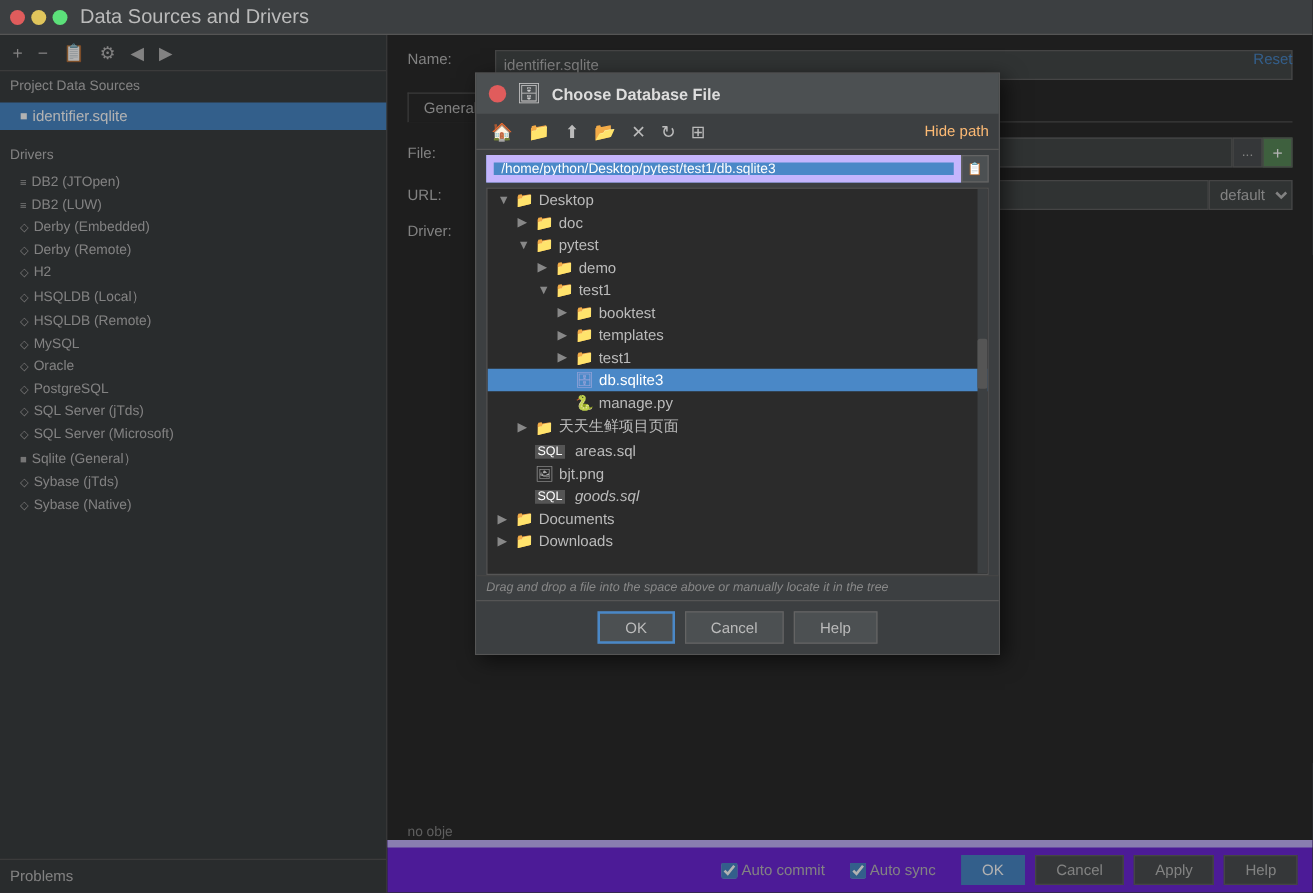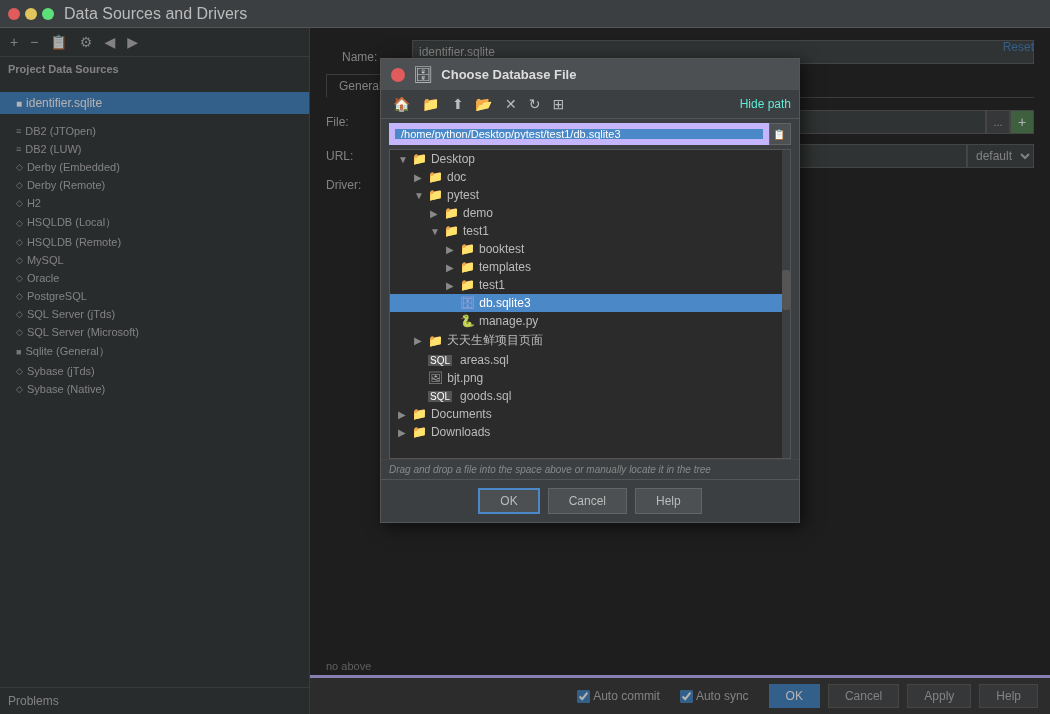--- a/index.html
+++ b/index.html
@@ -14,70 +14,70 @@
     .dot-green { background: #5ce07a; }
     .title-text { color: #bbbbbb; font-size: 16px; }
 
     
     .main-container { display: flex; height: calc(714px - 28px); }
 
     
     .sidebar { width: 310px; background: #3c3f41; border-right: 1px solid #555; display: flex; flex-direction: column; }
     .sidebar-toolbar { display: flex; align-items: center; padding: 4px 6px; gap: 4px; border-bottom: 1px solid #555; }
     .toolbar-btn { background: none; border: none; color: #bbbbbb; cursor: pointer; font-size: 14px; padding: 2px 4px; }
-    .section-title { font-size: 11px; font-weight: bold; color: #bbbbbb; padding: 6px 8px 17px; }
+    .section-title { font-size: 11px; font-weight: normal; color: #bbbbbb; padding: 6px 8px 7px; }
     .sidebar-item { padding: 4px 8px 4px 16px; cursor: pointer; display: flex; align-items: center; gap: 4px; }
     .sidebar-item.selected { background: #4a88c7; color: white; }
     .sidebar-item-icon { font-size: 10px; }
 
     .drivers-section { padding-top: 8px; }
     .driver-item { padding: 3px 8px 3px 16px; cursor: pointer; display: flex; align-items: center; gap: 4px; font-size: 11px; color: #bbbbbb; }
     .driver-icon { font-size: 9px; color: #aaa; }
 
     .problems-section { margin-top: auto; padding: 6px 8px; border-top: 1px solid #555; }
 
     
     .content { flex: 1; background: #2b2b2b; padding: 12px 16px; position: relative; }
 
-    .form-row { display: flex; align-items: flex-end; margin-bottom: 10px; margin-left: 16px; }
+    .form-row { display: flex; align-items: flex-start; margin-bottom: 10px; }
     .form-label { width: 70px; color: #bbbbbb; font-size: 12px; }
     .form-input { flex: 1; background: #45494a; border: 1px solid #646464; color: #bbbbbb; padding: 3px 6px; font-size: 12px; height: 24px; }
 
     .tabs-row { display: flex; margin-bottom: 12px; border-bottom: 1px solid #555; }
     .tab { padding: 4px 12px; cursor: pointer; color: #bbbbbb; font-size: 12px; border: 1px solid transparent; margin-bottom: -1px; }
     .tab.active { background: #2b2b2b; border-color: #555 #555 #2b2b2b; color: #bbbbbb; }
 
     .reset-btn { position: absolute; top: 12px; right: 16px; color: #4a88c7; cursor: pointer; font-size: 12px; background: none; border: none; }
 
     .file-row { display: flex; align-items: center; margin-bottom: 10px; }
     .file-input { flex: 1; background: #45494a; border: 1px solid #646464; color: #bbbbbb; padding: 3px 6px; font-size: 12px; height: 24px; }
     .file-btn { background: #4c5052; border: 1px solid #646464; color: #bbbbbb; width: 24px; height: 24px; cursor: pointer; font-size: 11px; display: flex; align-items: center; justify-content: center; }
     .file-btn-green { background: #5a8a5a; border: 1px solid #646464; color: white; width: 24px; height: 24px; cursor: pointer; font-size: 14px; display: flex; align-items: center; justify-content: center; }
 
     .url-row { display: flex; align-items: center; margin-bottom: 10px; }
     .url-input { flex: 1; background: #45494a; border: 1px solid #646464; color: #bbbbbb; padding: 3px 6px; font-size: 12px; height: 24px; }
     .url-select { background: #45494a; border: 1px solid #646464; color: #bbbbbb; height: 24px; font-size: 12px; padding: 0 4px; }
 
     .driver-row { display: flex; align-items: center; margin-bottom: 10px; }
 
-    .bottom-bar { position: absolute; bottom: 0; left: 0; right: 0; background: #404040; border-top: 3px solid #c4b5fd; padding: 6px 12px; display: flex; align-items: center; justify-content: flex-end; gap: 8px; }
+    .bottom-bar { position: absolute; bottom: 0; left: 0; right: 0; background: #6d28d9; border-top: 6px solid #c4b5fd; padding: 6px 12px; display: flex; align-items: center; justify-content: flex-end; gap: 8px; }
     .bottom-checkbox { display: flex; align-items: center; gap: 3px; margin-right: 12px; }
     .bottom-btn { background: #4c5052; border: 1px solid #646464; color: #bbbbbb; padding: 4px 16px; cursor: pointer; font-size: 12px; }
     .bottom-btn.primary { background: #4a88c7; border-color: #4a88c7; color: white; }
     .status-bar { position: absolute; bottom: 42px; left: 16px; color: #888; font-size: 11px; }
 
     
     .modal-overlay { position: absolute; top: 0; left: -310px; right: 0; bottom: 0; background: rgba(0,0,0,0.3); display: flex; align-items: flex-start; justify-content: flex-start; padding-top: 30px; padding-left: 380px; z-index: 100; }
     .modal { width: 420px; background: #3c3f41; border: 1px solid #555; box-shadow: 4px 4px 16px rgba(0,0,0,0.6); }
     .modal-title-bar { background: #4c5052; padding: 6px 10px; display: flex; align-items: center; gap: 8px; }
     .modal-close-btn { width: 14px; height: 14px; background: #e05c5c; border-radius: 50%; border: none; cursor: pointer; }
     .modal-title { color: #dddddd; font-size: 13px; font-weight: bold; }
     .modal-toolbar { display: flex; align-items: center; padding: 4px 8px; border-bottom: 1px solid #555; gap: 4px; }
     .modal-tool-btn { background: none; border: none; color: #bbbbbb; cursor: pointer; font-size: 14px; padding: 2px 4px; }
-    .modal-hide-path { margin-left: auto; color: #5eead4; cursor: pointer; font-size: 12px; background: none; border: none; }
+    .modal-hide-path { margin-left: auto; color: #fdba74; cursor: pointer; font-size: 12px; background: none; border: none; }
     .modal-path-bar { display: flex; align-items: center; padding: 4px 8px; }
     .modal-path-input { flex: 1; background: #4a88c7; color: white; border: 6px solid #c4b5fd; padding: 3px 6px; font-size: 11px; height: 22px; }
     .modal-path-btn { background: #4c5052; border: 1px solid #646464; color: #bbbbbb; width: 22px; height: 22px; cursor: pointer; font-size: 10px; display: flex; align-items: center; justify-content: center; }
 
     .modal-tree { height: 310px; overflow-y: auto; background: #2b2b2b; border: 1px solid #555; margin: 0 8px; }
     .tree-item { display: flex; align-items: center; padding: 2px 4px; cursor: pointer; font-size: 12px; color: #bbbbbb; }
     .tree-item.selected { background: #4a88c7; color: white; }
     .tree-arrow { width: 14px; font-size: 10px; color: #888; }
     .tree-icon { margin-right: 4px; font-size: 12px; }
     .tree-folder-icon { color: #d4a842; }
@@ -116,20 +116,21 @@
       <button class="toolbar-btn">◀</button>
       <button class="toolbar-btn">▶</button>
     </div>
     <div class="section-title">Project Data Sources</div>
     <div class="sidebar-item selected">
       <span class="sidebar-item-icon">■</span>
       <span>identifier.sqlite</span>
     </div>
 
     <div class="drivers-section">
+      <div class="section-title">Drivers</div>
       <div class="driver-item">
         <span class="driver-icon">≡</span>
         <span>DB2 (JTOpen)</span>
       </div>
       <div class="driver-item">
         <span class="driver-icon">≡</span>
         <span>DB2 (LUW)</span>
       </div>
       <div class="driver-item">
         <span class="driver-icon">◇</span>
@@ -218,21 +219,21 @@
       <select class="url-select">
         <option>default</option>
       </select>
     </div>
 
     <div class="driver-row">
       <span class="form-label">Driver:</span>
     </div>
 
     <div class="status-bar">
-      <span>no above</span>
+      <span>no obje</span>
     </div>
 
     <div class="bottom-bar">
       <label class="bottom-checkbox">
         <input type="checkbox" checked="" style="">
         <span>Auto commit</span>
       </label>
       <label class="bottom-checkbox">
         <input type="checkbox" checked="" style="">
         <span>Auto sync</span>
@@ -344,21 +345,21 @@
 
           <div class="tree-item" style="padding-left: 24px;">
             <span class="tree-arrow"></span>
             <span class="tree-icon tree-file-icon">🖼</span>
             <span>bjt.png</span>
           </div>
 
           <div class="tree-item" style="padding-left: 24px;">
             <span class="tree-arrow"></span>
             <span class="tree-icon" style="font-size:10px; background:#555; padding:0 2px; color:white;">SQL</span>
-            <span style="margin-left:4px;">goods.sql</span>
+            <span style="margin-left:4px;font-style:italic;">goods.sql</span>
           </div>
 
           <div class="tree-item" style="padding-left: 8px;">
             <span class="tree-arrow">▶</span>
             <span class="tree-icon tree-folder-icon">📁</span>
             <span>Documents</span>
           </div>
 
           <div class="tree-item" style="padding-left: 8px;">
             <span class="tree-arrow">▶</span>

